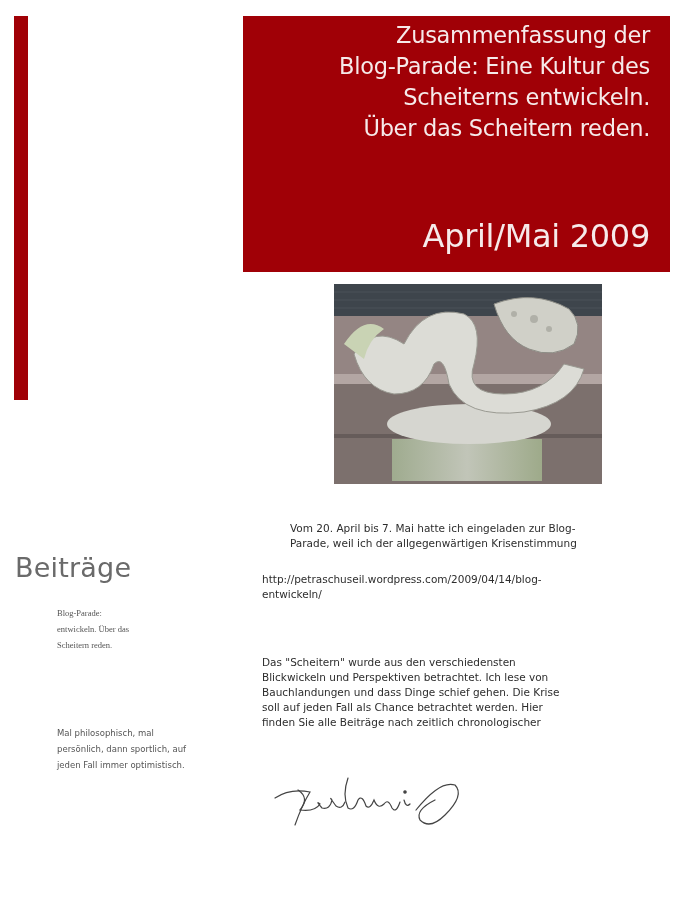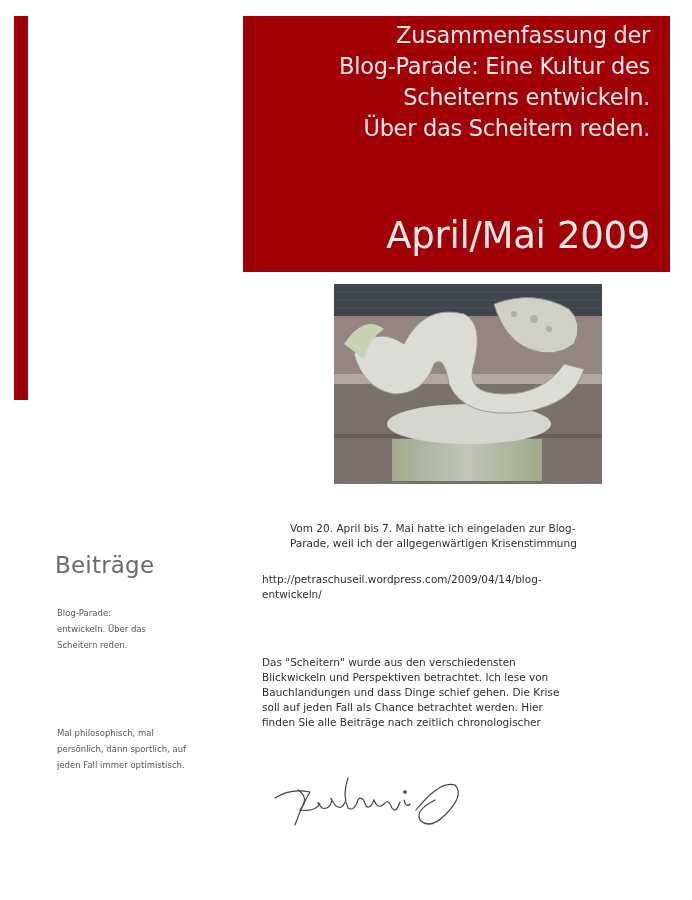--- a/index.html
+++ b/index.html
@@ -39,54 +39,53 @@
       font-size: 22.5px;
       line-height: 31px;
       letter-spacing: -0.3px;
       display: block;
       white-space: nowrap;
     }
     .title-box .date {
       position: absolute;
       right: 20px;
       bottom: 20px;
-      font-size: 37px;
+      font-size: 32px;
       line-height: 32px;
       letter-spacing: -0.3px;
     }
     .photo {
       position: absolute;
       left: 334px;
       top: 284px;
       width: 268px;
       height: 200px;
       overflow: hidden;
       background: linear-gradient(180deg, #3a4148 0%, #4b5158 18%, #8a7f80 30%, #9d8f8e 55%, #7f7270 75%, #6e6664 100%);
     }
     .photo svg { display: block; }
     .section-heading {
       position: absolute;
       left: 15px;
       top: 552px;
-      font-size: 23px;
+      font-size: 27px;
       color: #6a6a6a;
       font-weight: normal;
       letter-spacing: 0.2px;
-      margin-left: 40px;
     }
     .sidebar-note {
       position: absolute;
       left: 57px;
       font-size: 8.5px;
       line-height: 16px;
       color: #555555;
       width: 165px;
     }
     .sidebar-note span { display: block; }
-    .note-1 { top: 605px; }
+    .note-1 { top: 605px; font-family: Liberation Serif, serif; }
     .note-2 { top: 725px; }
     .body-text {
       position: absolute;
       left: 262px;
       width: 420px;
       font-family: "DejaVu Sans", sans-serif;
       font-size: 10.5px;
       line-height: 15px;
       color: #2d2d2d;
     }

